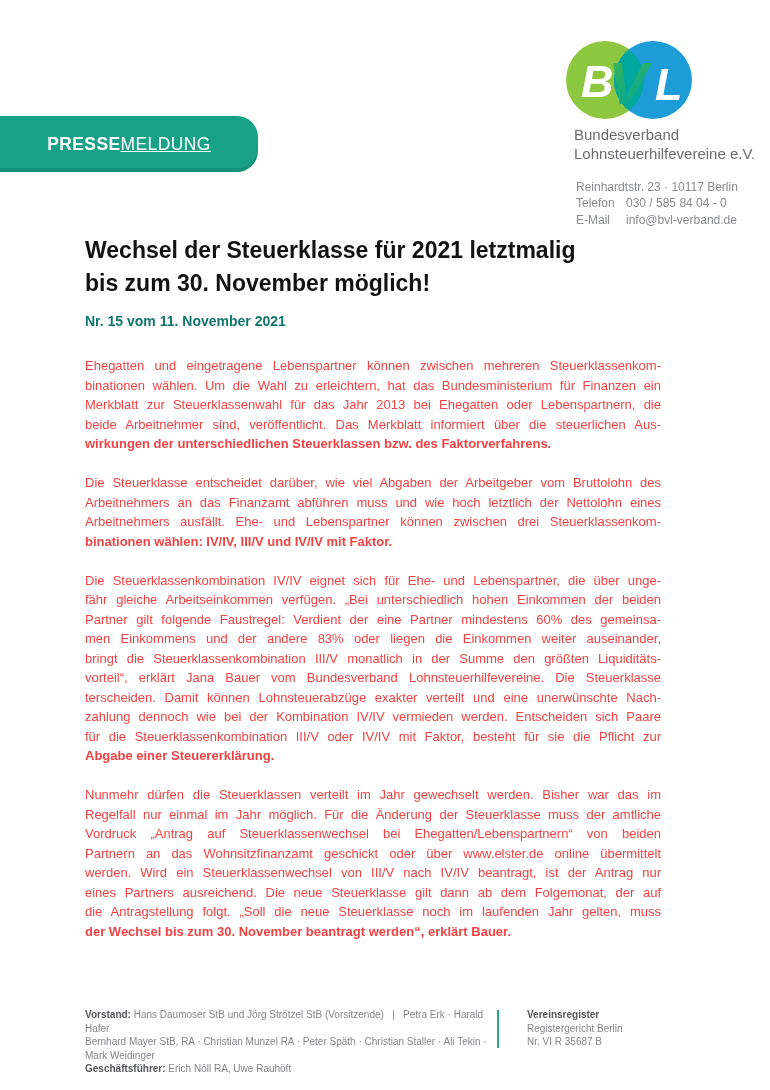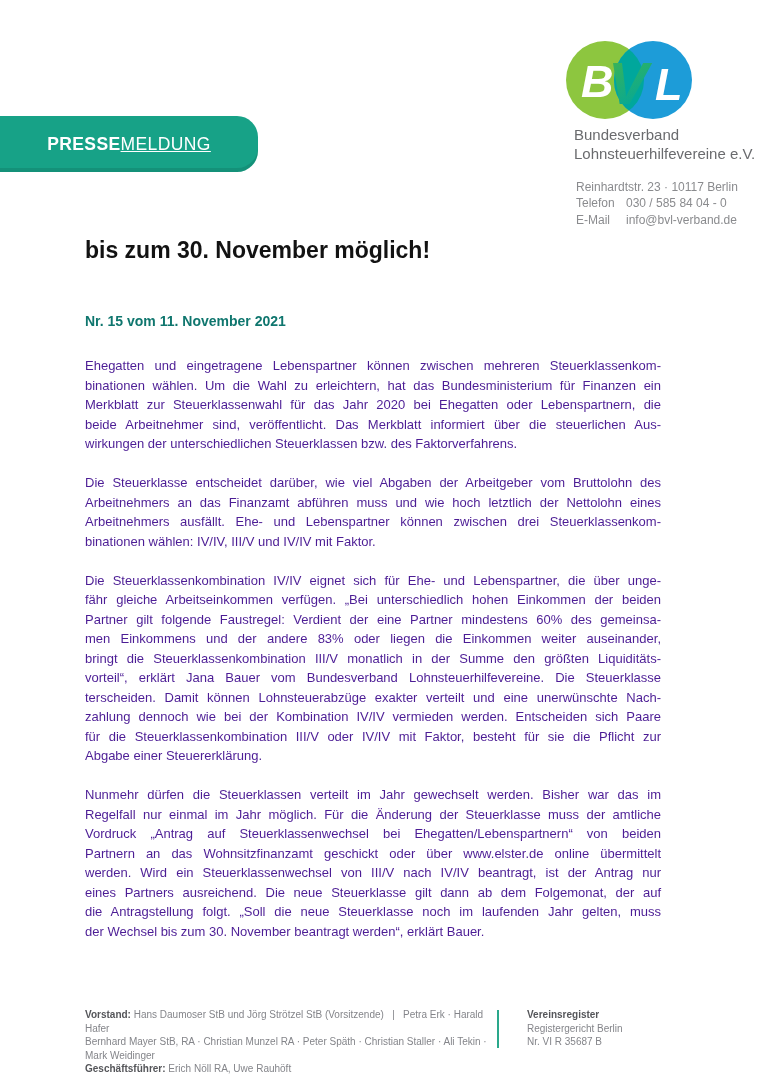--- a/index.html
+++ b/index.html
@@ -38,25 +38,25 @@
     position:absolute;left:85px;top:234px;width:600px;
     font-size:23px;font-weight:700;line-height:32.5px;color:#121212;
   }
   .meta{
     position:absolute;left:85px;top:313px;
     font-size:14px;font-weight:700;color:#0f766e;
   }
   
   .bodytext{
     position:absolute;left:85px;top:356px;width:576px;
-    font-size:13px;line-height:19.5px;color:#4c1d95;
+    font-size:13px;line-height:19.5px;color:#ef4444;
   }
   .para{margin:0 0 19.5px 0;}
   .line{text-align:justify;text-align-last:justify;}
-  .line.last{text-align-last:left;}
+  .line.last{text-align-last:left;font-weight:bold;}
   
   .footer-left{
     position:absolute;left:85px;top:1008px;width:405px;
     font-size:10px;line-height:13.5px;color:#84858a;
   }
   .footer-left .pre{white-space:pre-wrap;}
   .flabel{font-weight:700;color:#55565a;}
   .fdivider{
     position:absolute;left:497px;top:1010px;width:2px;height:38px;
   }
@@ -109,30 +109,31 @@
       <span>info@bvl-verband.de</span>
     </div>
   </div>
 
   <div class="banner" id="banner" style="background: rgb(23, 162, 135);">
     <span class="bold">PRESSE</span>
       <span class="reg">MELDUNG</span>
   </div>
 
   <div class="title">
+    <div>Wechsel der Steuerklasse für 2021 letztmalig</div>
     <div>bis zum 30. November möglich!</div>
   </div>
 
   <div class="meta">Nr. 15 vom 11. November 2021</div>
 
   <div class="bodytext" id="bodytext">
       <div class="para">
         <div class="line">Ehegatten und eingetragene Lebenspartner können zwischen mehreren Steuerklassenkom-</div>
         <div class="line">binationen wählen. Um die Wahl zu erleichtern, hat das Bundesministerium für Finanzen ein</div>
-        <div class="line">Merkblatt zur Steuerklassenwahl für das Jahr 2020 bei Ehegatten oder Lebenspartnern, die</div>
+        <div class="line">Merkblatt zur Steuerklassenwahl für das Jahr 2013 bei Ehegatten oder Lebenspartnern, die</div>
         <div class="line">beide Arbeitnehmer sind, veröffentlicht. Das Merkblatt informiert über die steuerlichen Aus-</div>
         <div class="line last">wirkungen der unterschiedlichen Steuerklassen bzw. des Faktorverfahrens.</div>
       </div>
       <div class="para">
         <div class="line">Die Steuerklasse entscheidet darüber, wie viel Abgaben der Arbeitgeber vom Bruttolohn des</div>
         <div class="line">Arbeitnehmers an das Finanzamt abführen muss und wie hoch letztlich der Nettolohn eines</div>
         <div class="line">Arbeitnehmers ausfällt. Ehe- und Lebenspartner können zwischen drei Steuerklassenkom-</div>
         <div class="line last">binationen wählen: IV/IV, III/V und IV/IV mit Faktor.</div>
       </div>
       <div class="para">

